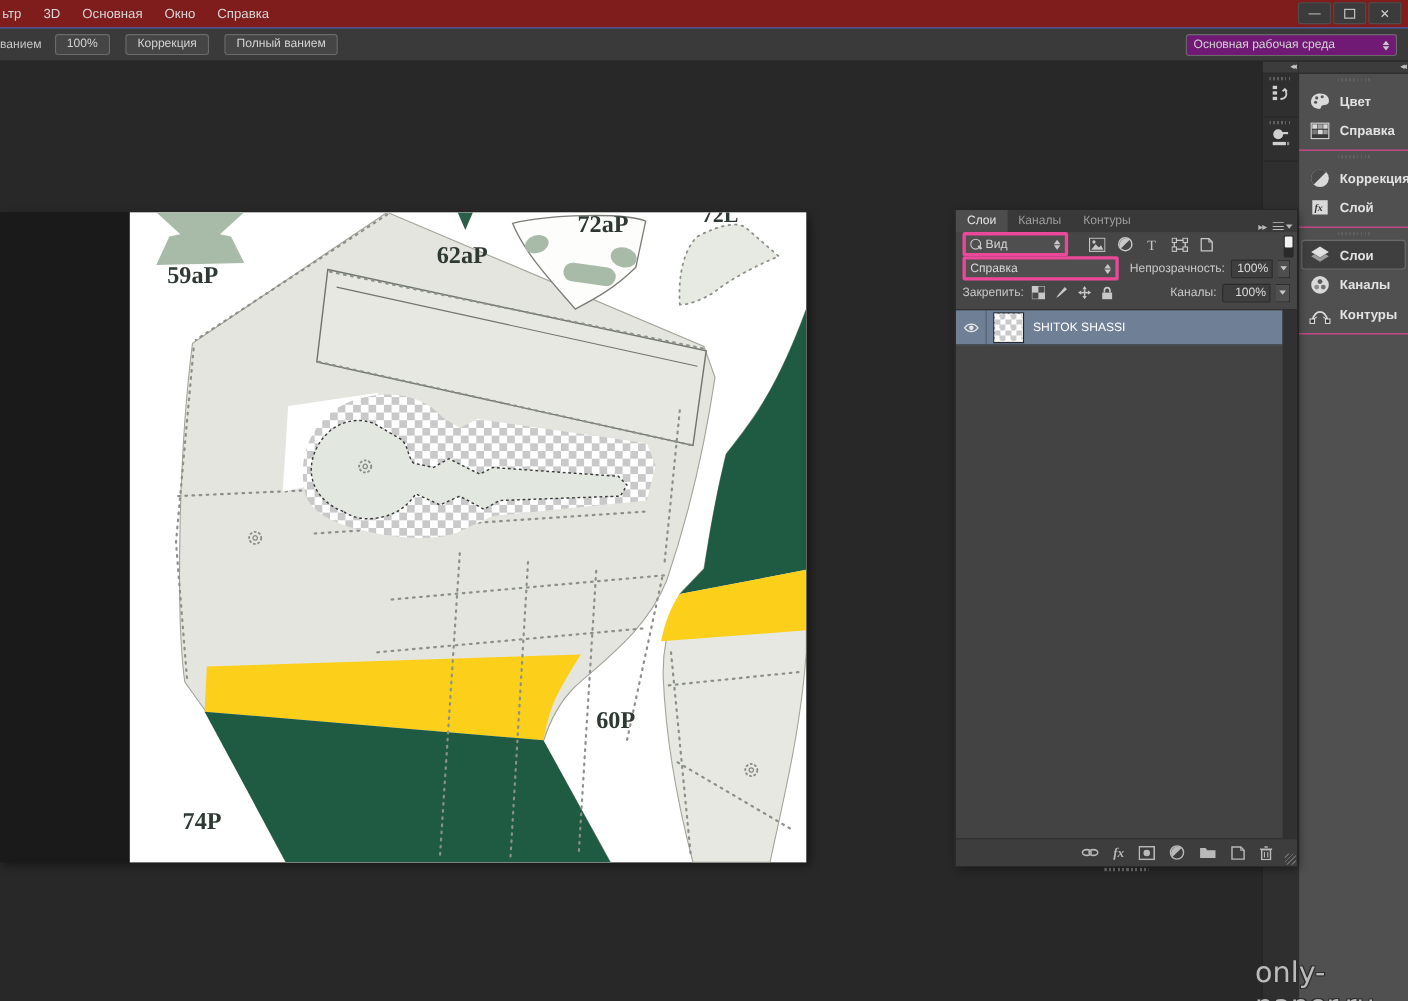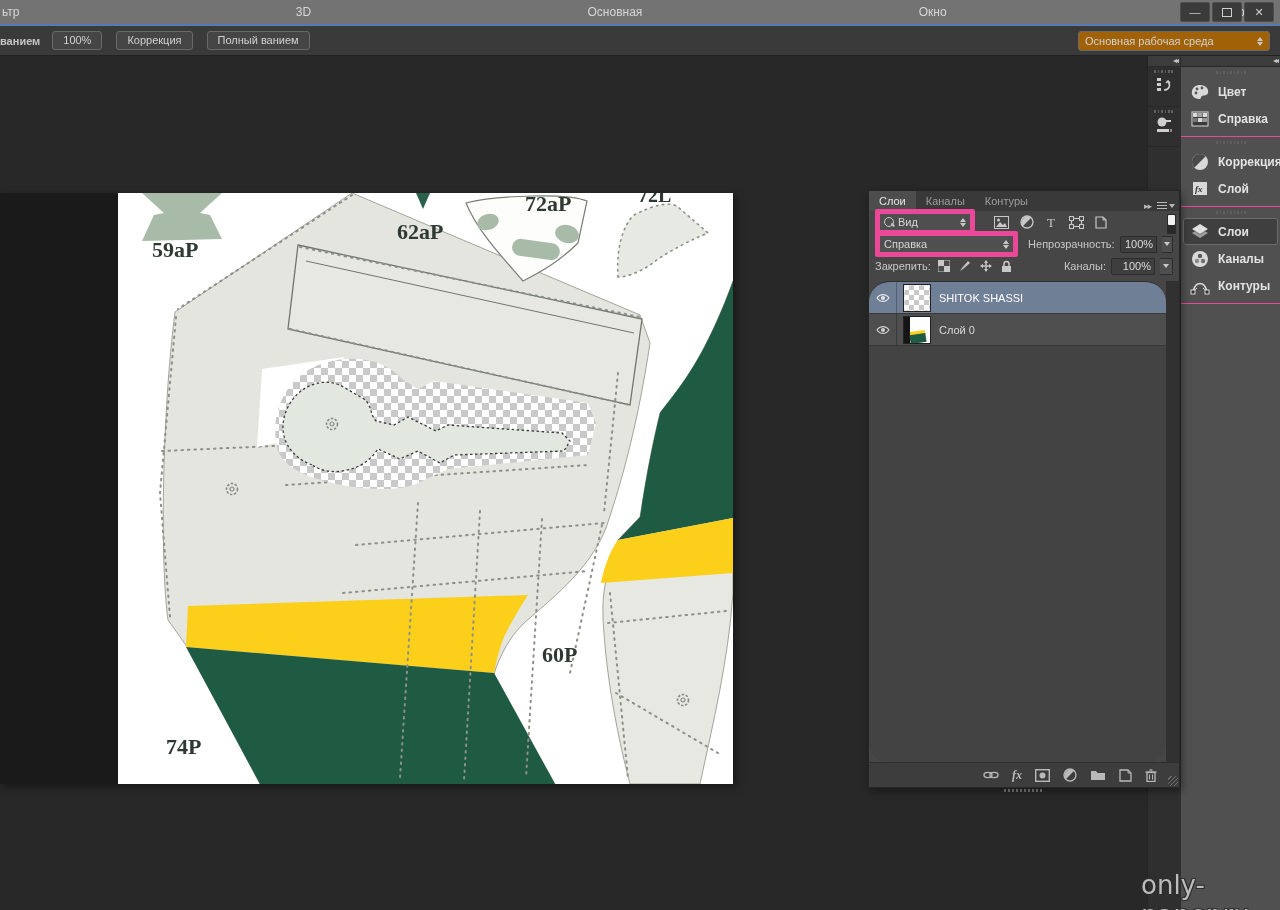--- a/index.html
+++ b/index.html
@@ -1,38 +1,38 @@
 <!DOCTYPE html>
 <html><head>
 <meta charset="utf-8">
 <style>
   html,body{margin:0;padding:0;}
   body{width:1280px;height:910px;position:relative;overflow:hidden;
        background:#282828;font-family:"Liberation Sans",sans-serif;
        -webkit-font-smoothing:antialiased;}
   
-  .menubar{position:absolute;left:0;top:0;width:1280px;height:25px;background:#737373;
+  .menubar{position:absolute;left:0;top:0;width:1280px;height:25px;background:#7f1d1d;
            border-bottom:1px solid #3b82f6;display:flex;align-items:center;color:#d6d6d6;
-           font-size:12px;z-index:20;justify-content:space-between;}
+           font-size:12px;z-index:20;}
   .menu-item{padding:0 10px;line-height:25px;cursor:default;}
   .menu-item:first-child{padding-left:2px;}
   .win-controls{position:absolute;right:6px;top:2px;display:flex;gap:2px;}
   .win-btn{width:28px;height:18px;background:#3b3b3b;border:1px solid #4e4e4e;border-radius:2px;
            display:flex;align-items:center;justify-content:center;color:#cfcfcf;font-size:11px;}
   .restore-glyph{width:8px;height:7px;border:1px solid #cfcfcf;position:relative;background:#3b3b3b;}
   .restore-glyph::before{content:"";position:absolute;left:2px;top:-4px;width:8px;height:7px;
            border:1px solid #cfcfcf;z-index:-1;}
   
   .optionsbar{position:absolute;left:0;top:26px;width:1280px;height:29px;background:#3a3a3a;
               border-bottom:1px solid #222;display:flex;align-items:center;color:#cfcfcf;
               font-size:11px;z-index:20;}
-  .opt-fragment{margin-left:0;margin-right:12px;color:#c6c6c6;font-weight:bold;}
+  .opt-fragment{margin-left:0;margin-right:12px;color:#c6c6c6;}
   .opt-btn{background:#454545;border:1px solid #6a6a6a;border-radius:3px;color:#d2d2d2;
            padding:2px 10px;margin-right:14px;font-size:11px;line-height:13px;}
-  .workspace-select{position:absolute;right:10px;top:5px;width:178px;height:18px;background:#a16207;
+  .workspace-select{position:absolute;right:10px;top:5px;width:178px;height:18px;background:#701a75;
            border:1px solid #6a6a6a;border-radius:3px;color:#d2d2d2;display:flex;align-items:center;
            padding:0 6px;font-size:11px;}
   .updown{margin-left:auto;display:flex;flex-direction:column;gap:1px;}
   .updown i{width:0;height:0;border-left:3px solid transparent;border-right:3px solid transparent;}
   .updown .up{border-bottom:4px solid #c9c9c9;}
   .updown .dn{border-top:4px solid #c9c9c9;}
   
   .doc{position:absolute;left:0;top:193px;width:733px;height:591px;background:#1a1a1a;
        box-shadow:3px 3px 8px rgba(0,0,0,.45);z-index:2;}
   .doc-image{position:absolute;left:118px;top:0;width:615px;height:591px;background:#fff;overflow:hidden;}
@@ -41,41 +41,41 @@
         border:1px solid #262626;box-sizing:border-box;z-index:10;box-shadow:2px 3px 8px rgba(0,0,0,.4);}
   .tabbar{height:20px;background:#393939;display:flex;align-items:flex-end;font-size:11px;color:#9d9d9d;}
   .tab{padding:3px 10px 3px;line-height:14px;}
   .tab.active{background:#4d4d4d;color:#e6e6e6;}
   .tab-icons{margin-left:auto;display:flex;align-items:center;gap:6px;padding-right:4px;color:#b9b9b9;}
   .dbl-arrow{font-size:9px;letter-spacing:-1px;}
   .panel-menu-icon{display:flex;align-items:center;gap:2px;}
   .panel-menu-icon .lines{width:10px;height:8px;
      background:repeating-linear-gradient(#b9b9b9 0 1px,transparent 1px 3px);}
   .ctl-row{height:22px;display:flex;align-items:center;padding:0 6px;font-size:11px;color:#c8c8c8;gap:5px;}
-  .select{background:#4f4f4f;border:5px solid #ec4899;border-radius:2px;height:16px;display:flex;
+  .select{background:#4f4f4f;border:3px solid #ec4899;border-radius:2px;height:16px;display:flex;
           align-items:center;padding:0 4px;color:#d6d6d6;gap:4px;}
   .kind-select{width:82px;}
   .blend-select{width:152px;}
   .mag{width:8px;height:8px;border:1.5px solid #c9c9c9;border-radius:50%;position:relative;}
   .mag::after{content:"";position:absolute;left:6px;top:6px;width:4px;height:1.5px;background:#c9c9c9;
           transform:rotate(45deg);}
   .filter-icons{display:flex;gap:11px;margin-left:14px;align-items:center;}
   .filter-icons svg{display:block;}
   .toggle-slot{position:absolute;right:3px;top:23px;width:9px;height:20px;background:#2a2a2a;border-radius:1px;}
   .toggle-thumb{position:absolute;left:1px;top:1px;width:7px;height:10px;background:#f2f2f2;border-radius:1px;}
   .value-box{background:#3e3e3e;border:1px solid #2c2c2c;border-radius:2px 0 0 2px;height:15px;width:36px;
           display:flex;align-items:center;justify-content:flex-end;padding:0 3px;color:#dcdcdc;}
   .value-arrow{background:#4f4f4f;border:1px solid #2c2c2c;border-left:none;border-radius:0 2px 2px 0;
           width:12px;height:15px;display:flex;align-items:center;justify-content:center;}
   .value-arrow i{width:0;height:0;border-left:3px solid transparent;border-right:3px solid transparent;
           border-top:4px solid #c9c9c9;}
   .lock-icons{display:flex;gap:9px;align-items:center;margin-left:2px;}
   .spacer{flex:1;}
   .layer-list{position:absolute;left:0;top:90px;right:13px;bottom:24px;background:#434343;
-          border-top:1px solid #2f2f2f;overflow:hidden;border-radius:21px;}
+          border-top:1px solid #2f2f2f;overflow:hidden;}
   .list-gutter{position:absolute;right:0;top:90px;width:13px;bottom:24px;background:#313131;
           border-top:1px solid #2f2f2f;}
   .layer-row{height:31px;display:flex;align-items:center;border-bottom:1px solid #393939;
           font-size:11px;color:#d9d9d9;background:#4e4e4e;}
   .layer-row.selected{background:#6f7f96;color:#fff;}
   .eye-cell{width:27px;height:31px;display:flex;align-items:center;justify-content:center;
           border-right:1px solid rgba(0,0,0,.25);}
   .thumb{width:28px;height:28px;margin:0 8px 0 6px;border:1px solid #222;box-sizing:border-box;
           position:relative;flex:0 0 auto;}
   .thumb.checker{background:repeating-conic-gradient(#c9c9c9 0 25%,#fff 0 50%) 0 0/10px 10px;
@@ -447,34 +447,20 @@
     <div class="layer-row selected">
       <span class="eye-cell">
         <svg width="14" height="10" viewBox="0 0 14 10">
           <path d="M1,5 C4,0.5 10,0.5 13,5 C10,9.5 4,9.5 1,5 Z" fill="none" stroke="#e6e6e6" stroke-width="1.2"></path>
           <circle cx="7" cy="5" r="2" fill="#e6e6e6"></circle>
         </svg>
       </span>
       <span class="thumb checker"></span>
       <span>SHITOK SHASSI</span>
     </div>
-    <div class="layer-row">
-      <span class="eye-cell">
-        <svg width="14" height="10" viewBox="0 0 14 10">
-          <path d="M1,5 C4,0.5 10,0.5 13,5 C10,9.5 4,9.5 1,5 Z" fill="none" stroke="#d0d0d0" stroke-width="1.2"></path>
-          <circle cx="7" cy="5" r="2" fill="#d0d0d0"></circle>
-        </svg>
-      </span>
-      <span class="thumb mini-img">
-        <span class="mini-dark"></span>
-          <span class="mini-yellow"></span>
-          <span class="mini-green"></span>
-      </span>
-      <span>Слой 0</span>
-    </div>
   </div>
   <div class="list-gutter"></div>
 
   <div class="panel-bottombar">
     <svg width="16" height="10" viewBox="0 0 16 10">
       <ellipse cx="5" cy="5" rx="4" ry="2.6" fill="none" stroke="#b9b9b9" stroke-width="1.4"></ellipse>
       <ellipse cx="11" cy="5" rx="4" ry="2.6" fill="none" stroke="#b9b9b9" stroke-width="1.4"></ellipse>
     </svg>
     <span style="font:italic bold 12px 'Liberation Serif',serif;">fx</span>
     <svg width="15" height="13" viewBox="0 0 15 13">

